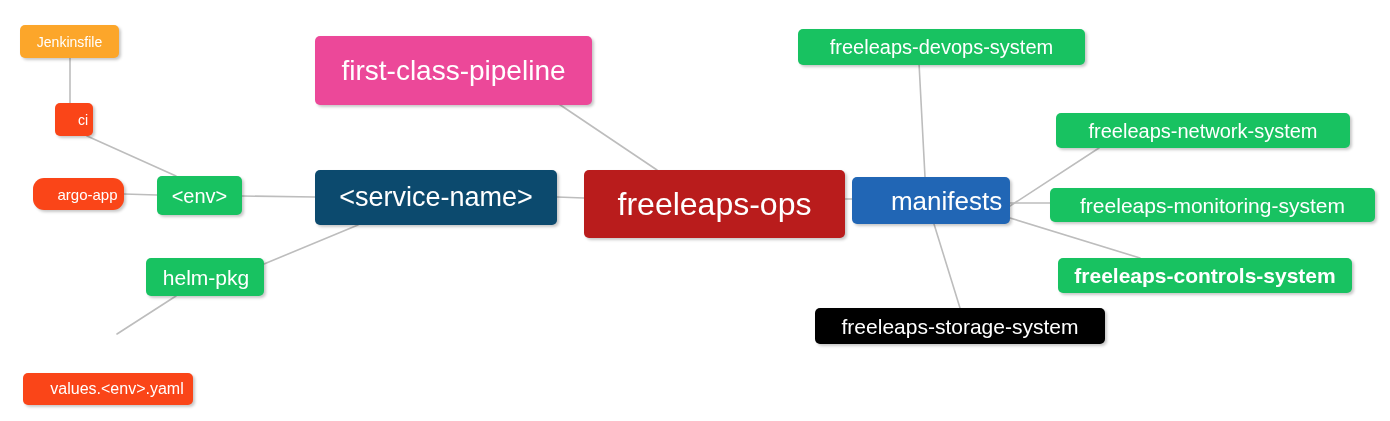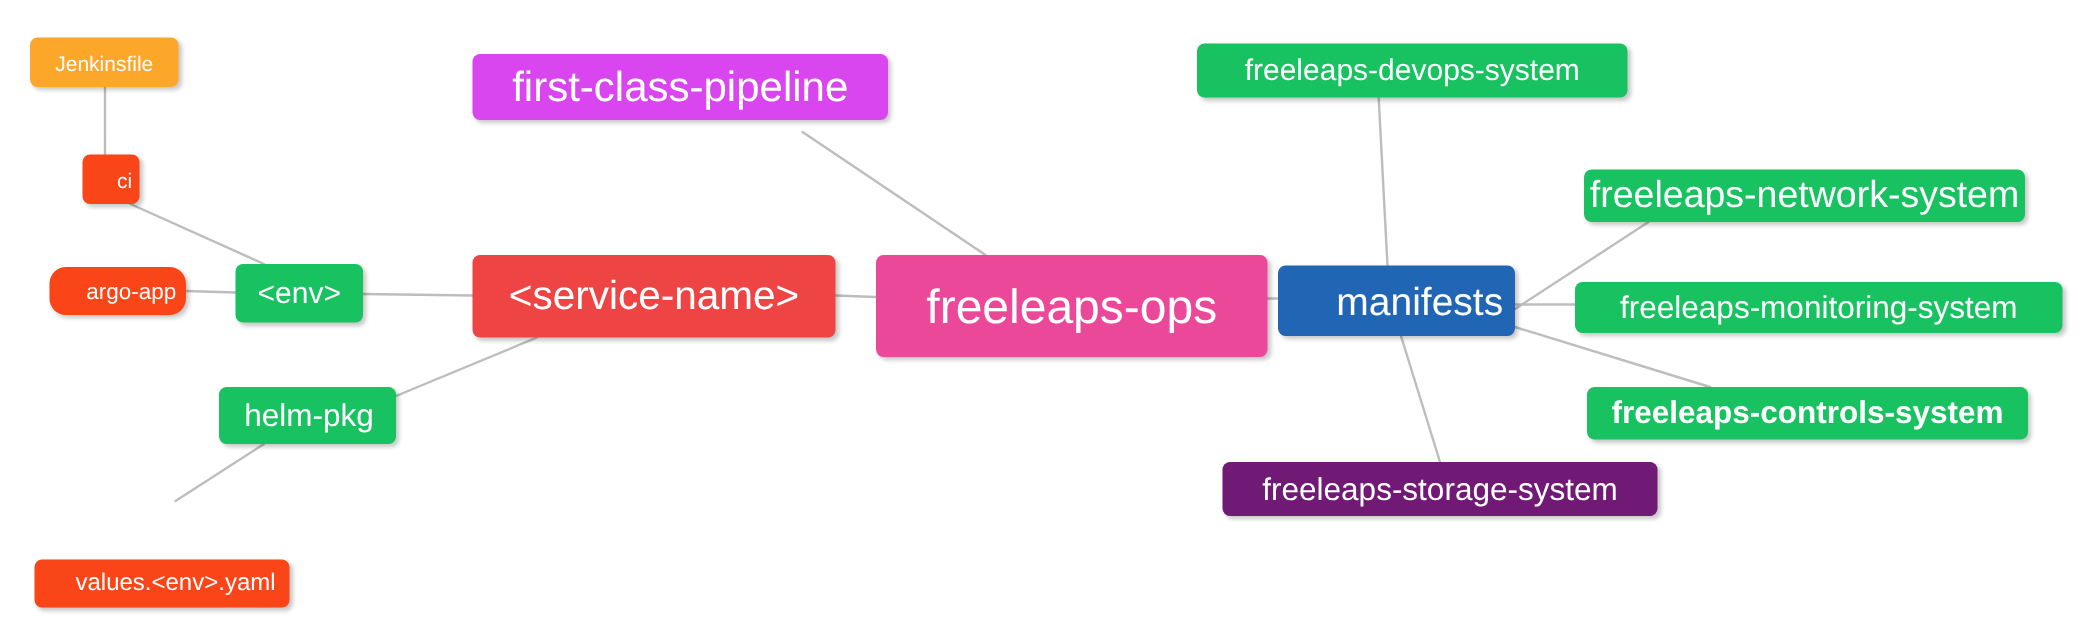--- a/index.html
+++ b/index.html
@@ -67,23 +67,23 @@
       <line x1="1010" y1="218" x2="1140" y2="258" stroke="#bdbdbd" stroke-width="1.6" stroke-linecap="round"></line>
       <line x1="934" y1="224" x2="960" y2="308" stroke="#bdbdbd" stroke-width="1.6" stroke-linecap="round"></line>
     </svg>
   <div id="node-layer">
       <div class="node n-orange" style="left: 20px; top: 25px; width: 99px; height: 33px; font-size: 14px; background: rgb(252, 166, 42); color: rgb(255, 255, 255);">Jenkinsfile</div>
       <div class="node n-red" style="left: 55px; top: 103px; width: 32px; height: 33px; font-size: 14px; background: rgb(250, 69, 24); color: rgb(255, 255, 255);">ci</div>
       <div class="node n-red" style="left: 33px; top: 178px; width: 91px; height: 32px; font-size: 15px; background: rgb(250, 69, 24); color: rgb(255, 255, 255); border-radius: 11px;">argo-app</div>
       <div class="node n-green" style="left: 157px; top: 176px; width: 85px; height: 39px; font-size: 20px; background: rgb(24, 194, 97); color: rgb(255, 255, 255);">&lt;env&gt;</div>
       <div class="node n-green" style="left: 146px; top: 258px; width: 118px; height: 38px; font-size: 21px; background: rgb(24, 194, 97); color: rgb(255, 255, 255); padding-left: 12px;">helm-pkg</div>
       <div class="node n-red" style="left: 23px; top: 334px; width: 170px; height: 32px; font-size: 16px; background: rgb(250, 69, 24); color: rgb(255, 255, 255); margin-top: 39px;">values.&lt;env&gt;.yaml</div>
-      <div class="node n-blue" style="left: 315px; top: 36px; width: 277px; height: 44px; font-size: 28px; background: #d946ef; color: rgb(255, 255, 255);">first-class-pipeline</div>
-      <div class="node n-blue" style="left: 315px; top: 170px; width: 242px; height: 55px; font-size: 27px; background: #ef4444; color: rgb(255, 255, 255);">&lt;service-name&gt;</div>
-      <div class="node n-root" style="left: 584px; top: 170px; width: 261px; height: 68px; font-size: 32px; background: #ec4899; color: rgb(255, 255, 255);">freeleaps-ops</div>
+      <div class="node n-blue" style="left: 315px; top: 36px; width: 277px; height: 69px; font-size: 28px; background: #ec4899; color: rgb(255, 255, 255);">first-class-pipeline</div>
+      <div class="node n-blue" style="left: 315px; top: 170px; width: 242px; height: 55px; font-size: 27px; background: #0c4a6e; color: rgb(255, 255, 255);">&lt;service-name&gt;</div>
+      <div class="node n-root" style="left: 584px; top: 170px; width: 261px; height: 68px; font-size: 32px; background: #b91c1c; color: rgb(255, 255, 255);">freeleaps-ops</div>
       <div class="node n-blue" style="left: 852px; top: 177px; width: 158px; height: 47px; font-size: 26px; background: rgb(33, 102, 181); color: rgb(255, 255, 255); padding-left: 41px;">manifests</div>
       <div class="node n-green" style="left: 798px; top: 29px; width: 287px; height: 36px; font-size: 20px; background: rgb(24, 194, 97); color: rgb(255, 255, 255);">freeleaps-devops-system</div>
-      <div class="node n-green" style="left: 1056px; top: 113px; width: 294px; height: 35px; font-size: 25px; background: rgb(24, 194, 97); color: rgb(255, 255, 255);">freeleaps-network-system</div>
+      <div class="node n-green" style="left: 1056px; top: 113px; width: 294px; height: 35px; font-size: 20px; background: rgb(24, 194, 97); color: rgb(255, 255, 255);">freeleaps-network-system</div>
       <div class="node n-green" style="left: 1050px; top: 188px; width: 325px; height: 34px; font-size: 21px; background: rgb(24, 194, 97); color: rgb(255, 255, 255);">freeleaps-monitoring-system</div>
       <div class="node n-green" style="left: 1058px; top: 258px; width: 294px; height: 35px; font-size: 21px; background: rgb(24, 194, 97); color: rgb(255, 255, 255); font-weight: bold;">freeleaps-controls-system</div>
-      <div class="node n-green" style="left: 815px; top: 308px; width: 290px; height: 36px; font-size: 21px; background: #701a75; color: rgb(255, 255, 255);">freeleaps-storage-system</div>
+      <div class="node n-green" style="left: 815px; top: 308px; width: 290px; height: 36px; font-size: 21px; background: #000000; color: rgb(255, 255, 255);">freeleaps-storage-system</div>
     </div>
 </div>
 
 </body></html>

